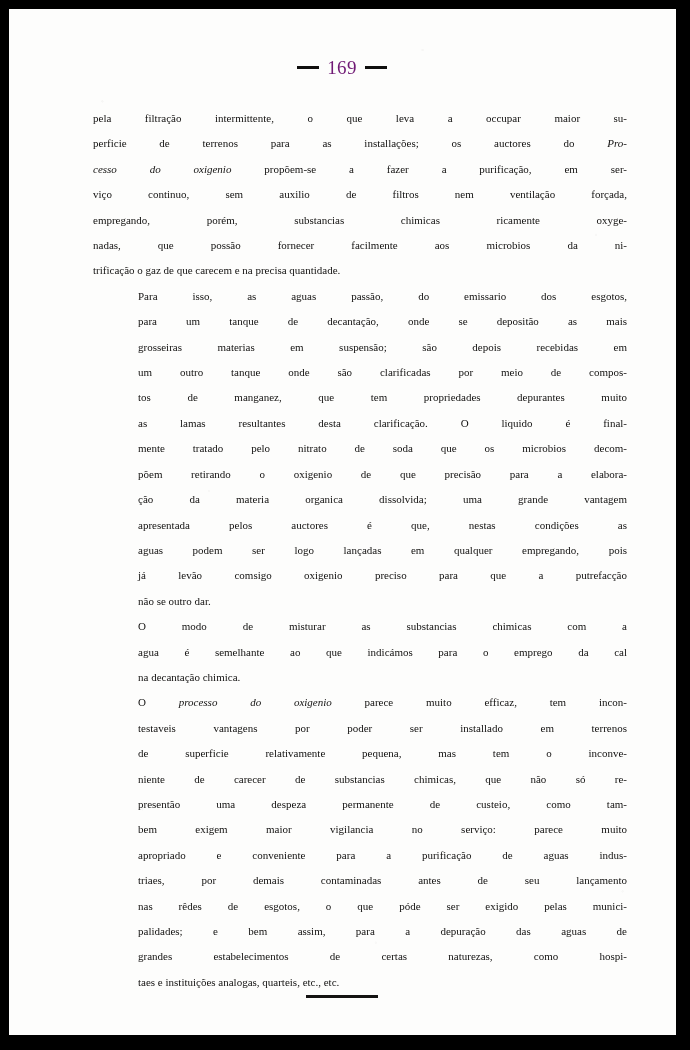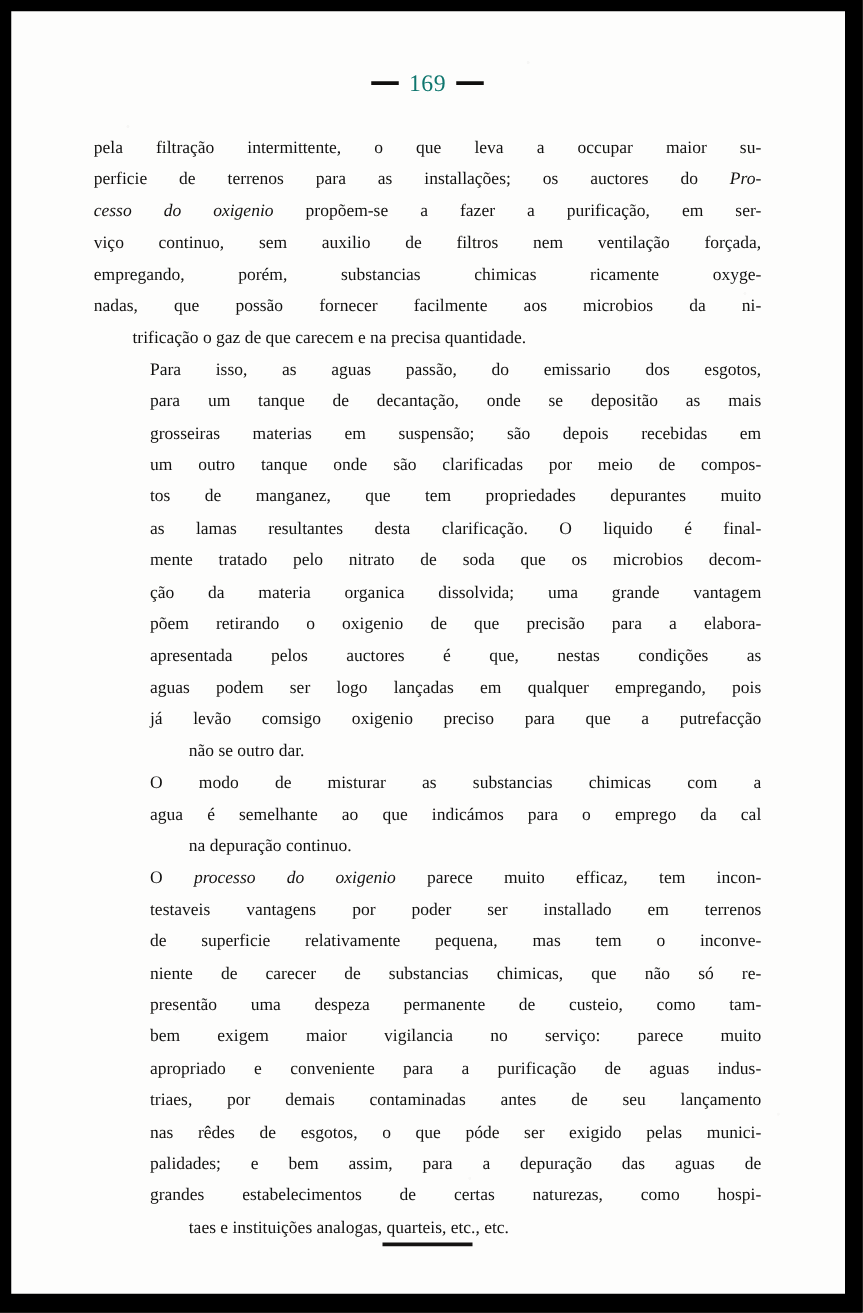--- a/index.html
+++ b/index.html
@@ -60,45 +60,45 @@
 
   
   .folio {
     position: absolute;
     left: 0;
     top: 48px;
     width: 534px;
     text-align: center;
     font-size: 19px;
     letter-spacing: 0.4px;
-    color: #0f766e;
+    color: #701a75;
   }
   .folio .dash {
     display: inline-block;
     width: 22px;
     height: 3px;
     background: #100f0e;
     vertical-align: middle;
     margin: 0 8px;
     position: relative;
     top: -2px;
   }
   .folio .num {
     font-size: 19px;
     font-weight: 400;
   }
 
   
   .body-copy {
     position: absolute;
-    left: 0;
+    left: 18px;
     top: 97px;
     width: 534px;
     color: #121110;
-    font-size: 14px;
+    font-size: 11px;
     line-height: 25.4px;
     text-align: justify;
     text-justify: inter-word;
   }
 
   .para {
     margin: 0;
     text-indent: 0;
   }
   .para + .para {
@@ -110,21 +110,20 @@
 
   
   .line {
     display: block;
     text-align: justify;
     text-align-last: justify;
     white-space: pre-wrap;
   }
   .line.last {
     text-align-last: left;
-    margin-left: 31px;
   }
   .line.indent {
     text-indent: 45px;
   }
 
   .it {
     font-style: italic;
   }
 
   
@@ -167,31 +166,31 @@
             <span class="line last"><span>trificação o gaz de que carecem e na precisa quantidade.</span></span>
           </p>
           <p class="para indented">
             <span class="line indent"><span>Para isso, as aguas passão, do emissario dos esgotos,</span></span>
             <span class="line"><span>para um tanque de decantação, onde se depositão as mais</span></span>
             <span class="line"><span>grosseiras materias em suspensão; são depois recebidas em</span></span>
             <span class="line"><span>um outro tanque onde são clarificadas por meio de compos-</span></span>
             <span class="line"><span>tos de manganez, que tem propriedades depurantes muito</span></span>
             <span class="line"><span>as lamas resultantes desta clarificação. O liquido é final-</span></span>
             <span class="line"><span>mente tratado pelo nitrato de soda que os microbios decom-</span></span>
+            <span class="line"><span>põem retirando o oxigenio de que precisão para a elabora-</span></span>
             <span class="line"><span>ção da materia organica dissolvida; uma grande vantagem</span></span>
-            <span class="line"><span>põem retirando o oxigenio de que precisão para a elabora-</span></span>
             <span class="line"><span>apresentada pelos auctores é que, nestas condições as</span></span>
             <span class="line"><span>aguas podem ser logo lançadas em qualquer empregando, pois</span></span>
             <span class="line"><span>já levão comsigo oxigenio preciso para que a putrefacção</span></span>
             <span class="line last"><span>não se outro dar.</span></span>
           </p>
           <p class="para indented">
             <span class="line indent"><span>O modo de misturar as substancias chimicas com a</span></span>
             <span class="line"><span>agua é semelhante ao que indicámos para o emprego da cal</span></span>
-            <span class="line last"><span>na depuração continuo.</span></span>
+            <span class="line last"><span>na decantação chimica.</span></span>
           </p>
           <p class="para indented">
             <span class="line indent"><span>O </span><span class="it">processo do oxigenio</span><span> parece muito efficaz, tem incon-</span></span>
             <span class="line"><span>testaveis vantagens por poder ser installado em terrenos</span></span>
             <span class="line"><span>de superficie relativamente pequena, mas tem o inconve-</span></span>
             <span class="line"><span>niente de carecer de substancias chimicas, que não só re-</span></span>
             <span class="line"><span>presentão uma despeza permanente de custeio, como tam-</span></span>
             <span class="line"><span>bem exigem maior vigilancia no serviço: parece muito</span></span>
             <span class="line"><span>apropriado e conveniente para a purificação de aguas indus-</span></span>
             <span class="line"><span>triaes, por demais contaminadas antes de seu lançamento</span></span>

